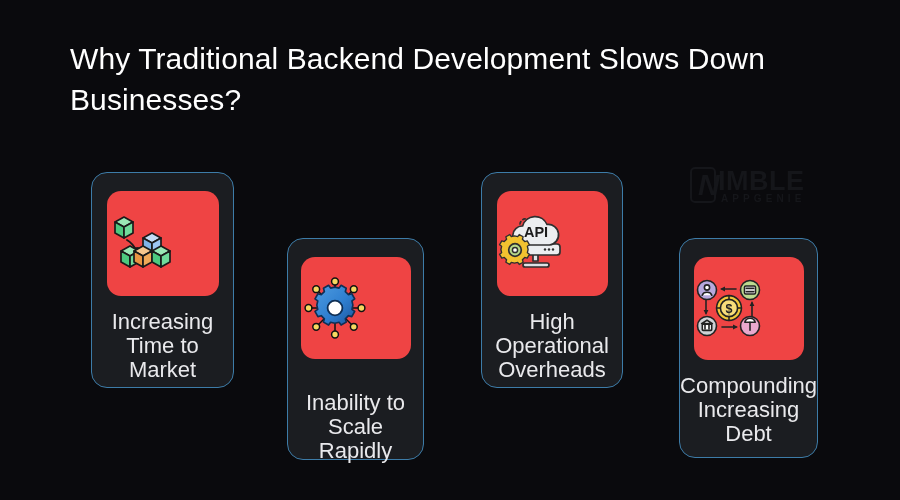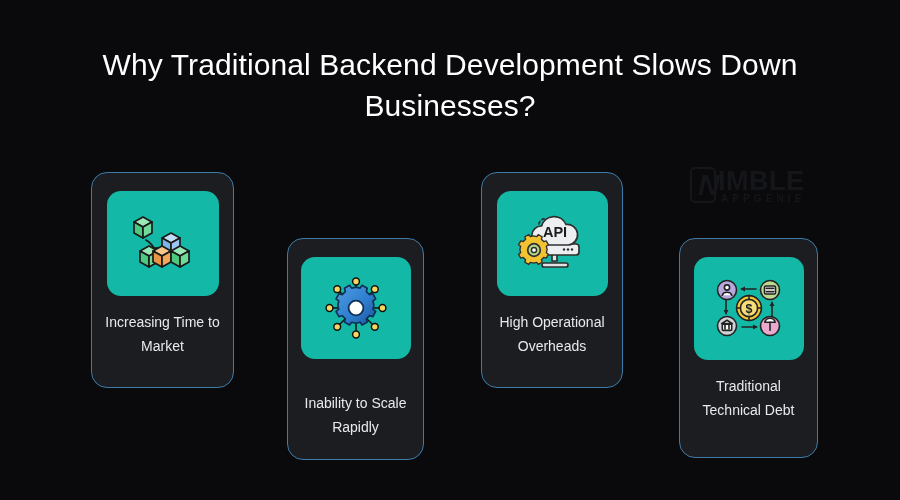--- a/index.html
+++ b/index.html
@@ -17,23 +17,23 @@
     width: 900px;
     height: 500px;
     background: #0a0a0d;
     overflow: hidden;
   }
 
   
   .title {
     position: absolute;
     left: 70px;
-    top: 44px;
+    top: 38px;
     width: 760px;
-    text-align: center;
+    text-align: left;
     color: #ffffff;
     font-size: 30px;
     line-height: 41px;
     font-weight: 400;
     letter-spacing: 0.1px;
   }
 
   
   .watermark {
     position: absolute;
@@ -90,30 +90,29 @@
     position: absolute;
     background: #1b1d21;
     border: 1px solid #3d7ca8;
     border-radius: 16px;
     box-sizing: border-box;
     display: flex;
     flex-direction: column;
     align-items: center;
   }
   .card-panel {
-    background: #14b8a6;
+    background: #ef4444;
     border-radius: 14px;
     display: flex;
     align-items: center;
-    justify-content: center;
     flex: none;
   }
   .card-label {
     color: #e9e9ec;
-    font-size: 14px;
+    font-size: 22px;
     line-height: 24px;
     text-align: center;
     font-weight: 400;
     padding: 0 8px;
   }
 
   
   #card-1 { left: 91px;  top: 172px; width: 143px; height: 216px; padding-top: 18px; }
   #card-1 .card-panel { width: 112px; height: 105px; }
   #card-1 .card-label { margin-top: 14px; }
@@ -312,16 +311,16 @@
           <text x="35" y="36" text-anchor="middle" font-family="Liberation Sans, sans-serif" font-size="12.5" font-weight="700" fill="#222222" stroke="none">$</text>
           <g stroke="#222222" stroke-width="1.5">
             <line x1="35" y1="18.6" x2="35" y2="22.4"></line>
             <line x1="35" y1="39.6" x2="35" y2="43.4"></line>
             <line x1="22.6" y1="31" x2="26.4" y2="31"></line>
             <line x1="43.6" y1="31" x2="47.4" y2="31"></line>
           </g>
         </g>
       </svg>
     </div>
-    <div class="card-label">Traditional Technical Debt</div>
+    <div class="card-label">Compounding Increasing Debt</div>
   </div>
 
 </div>
 
 </body></html>

